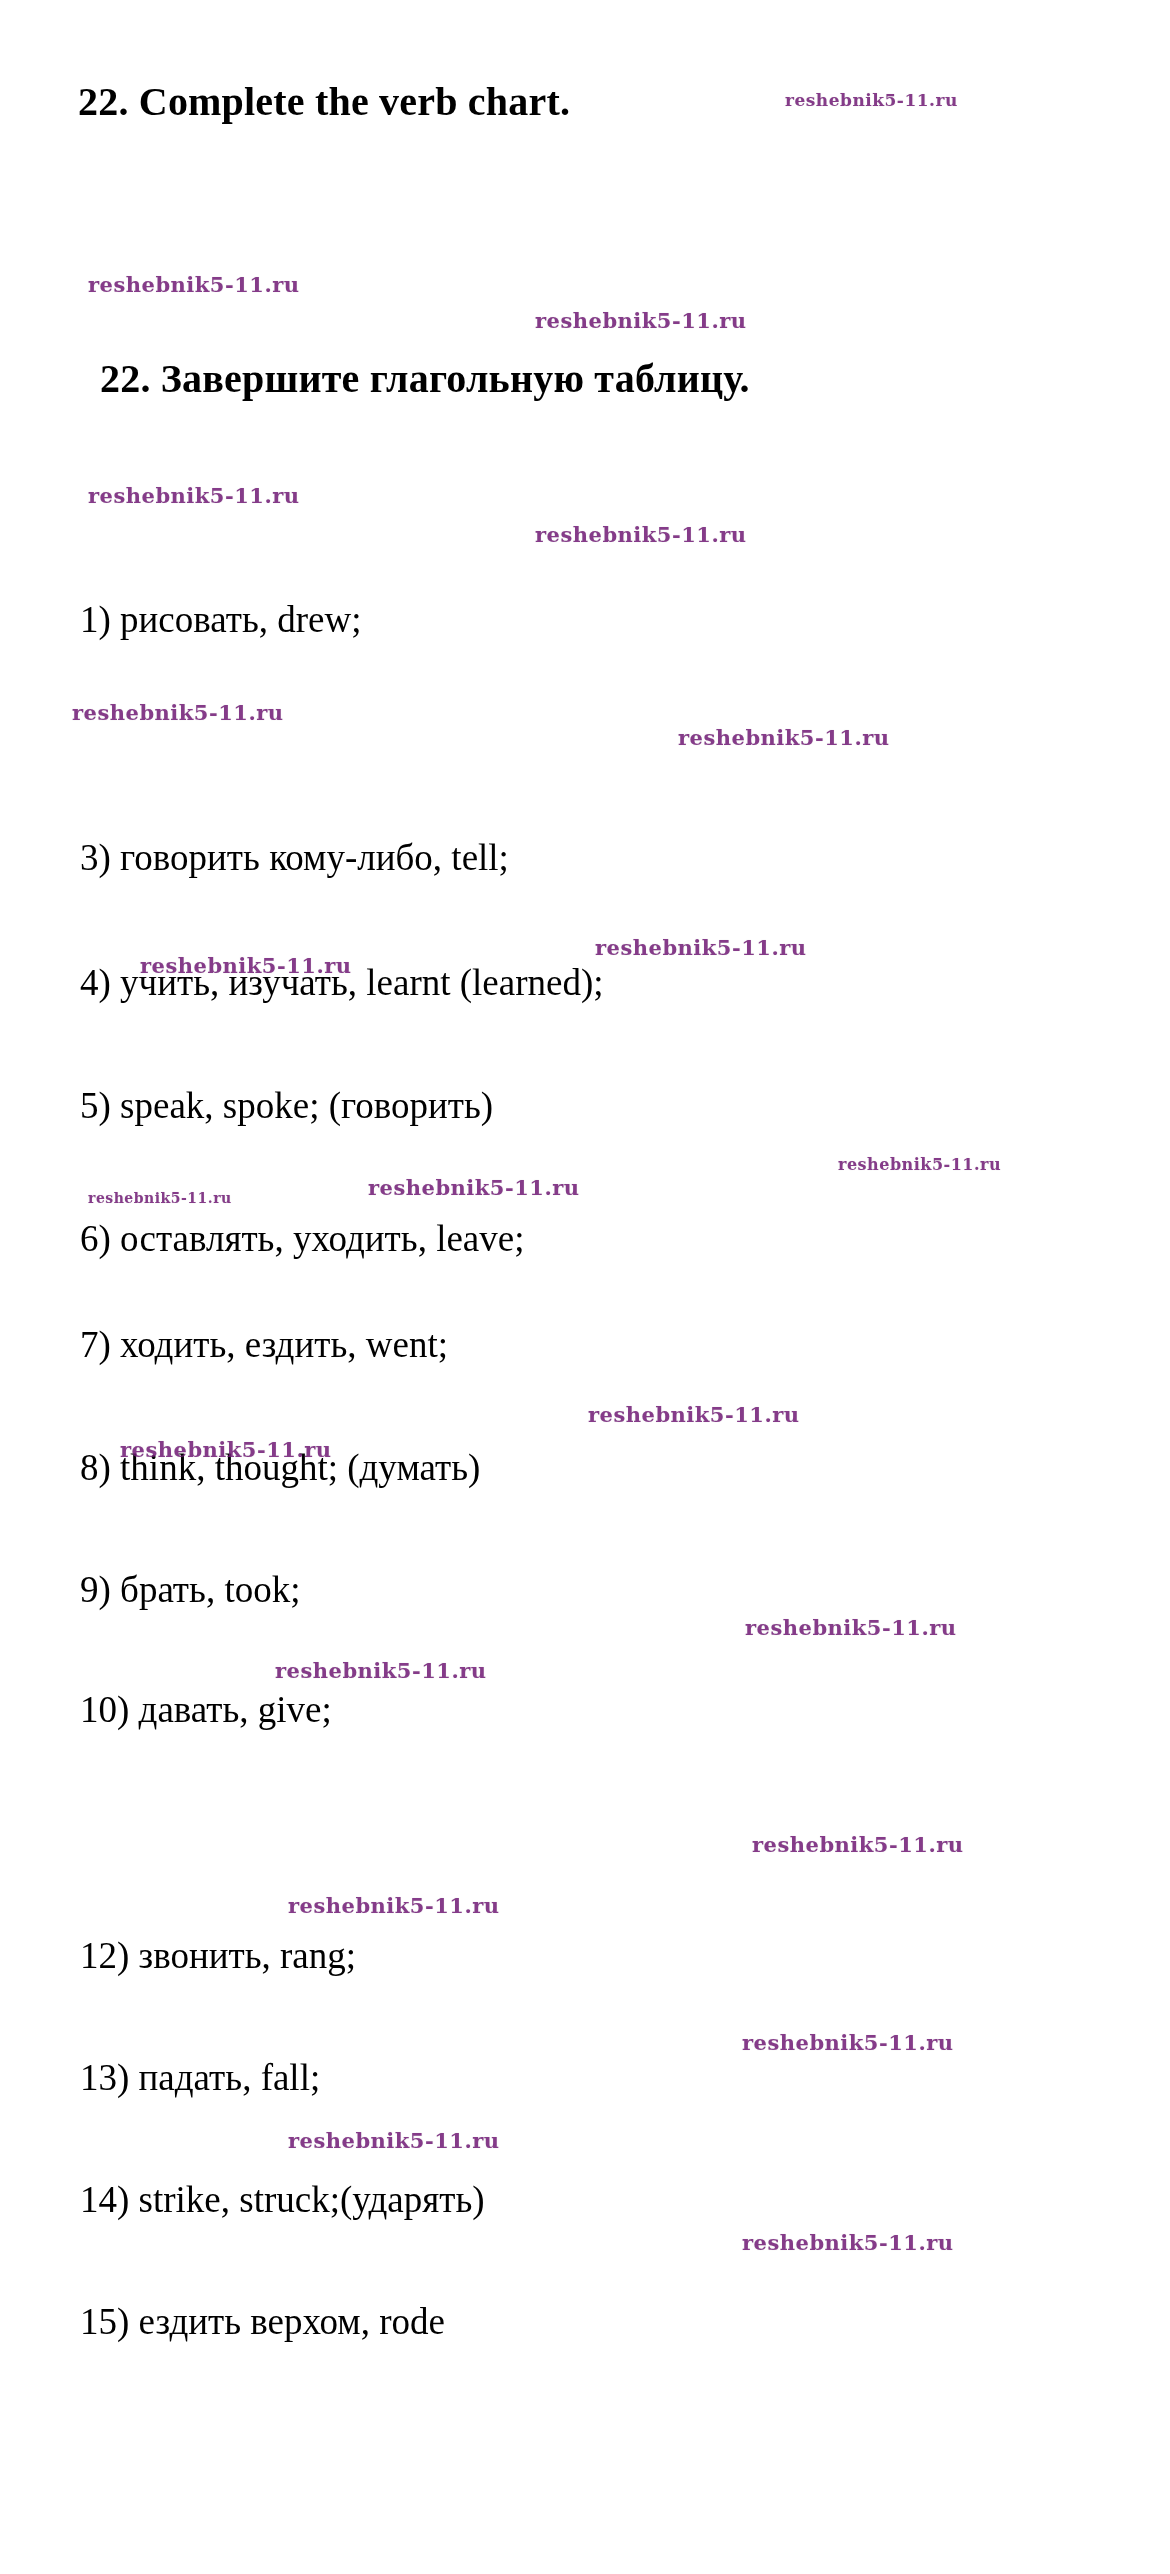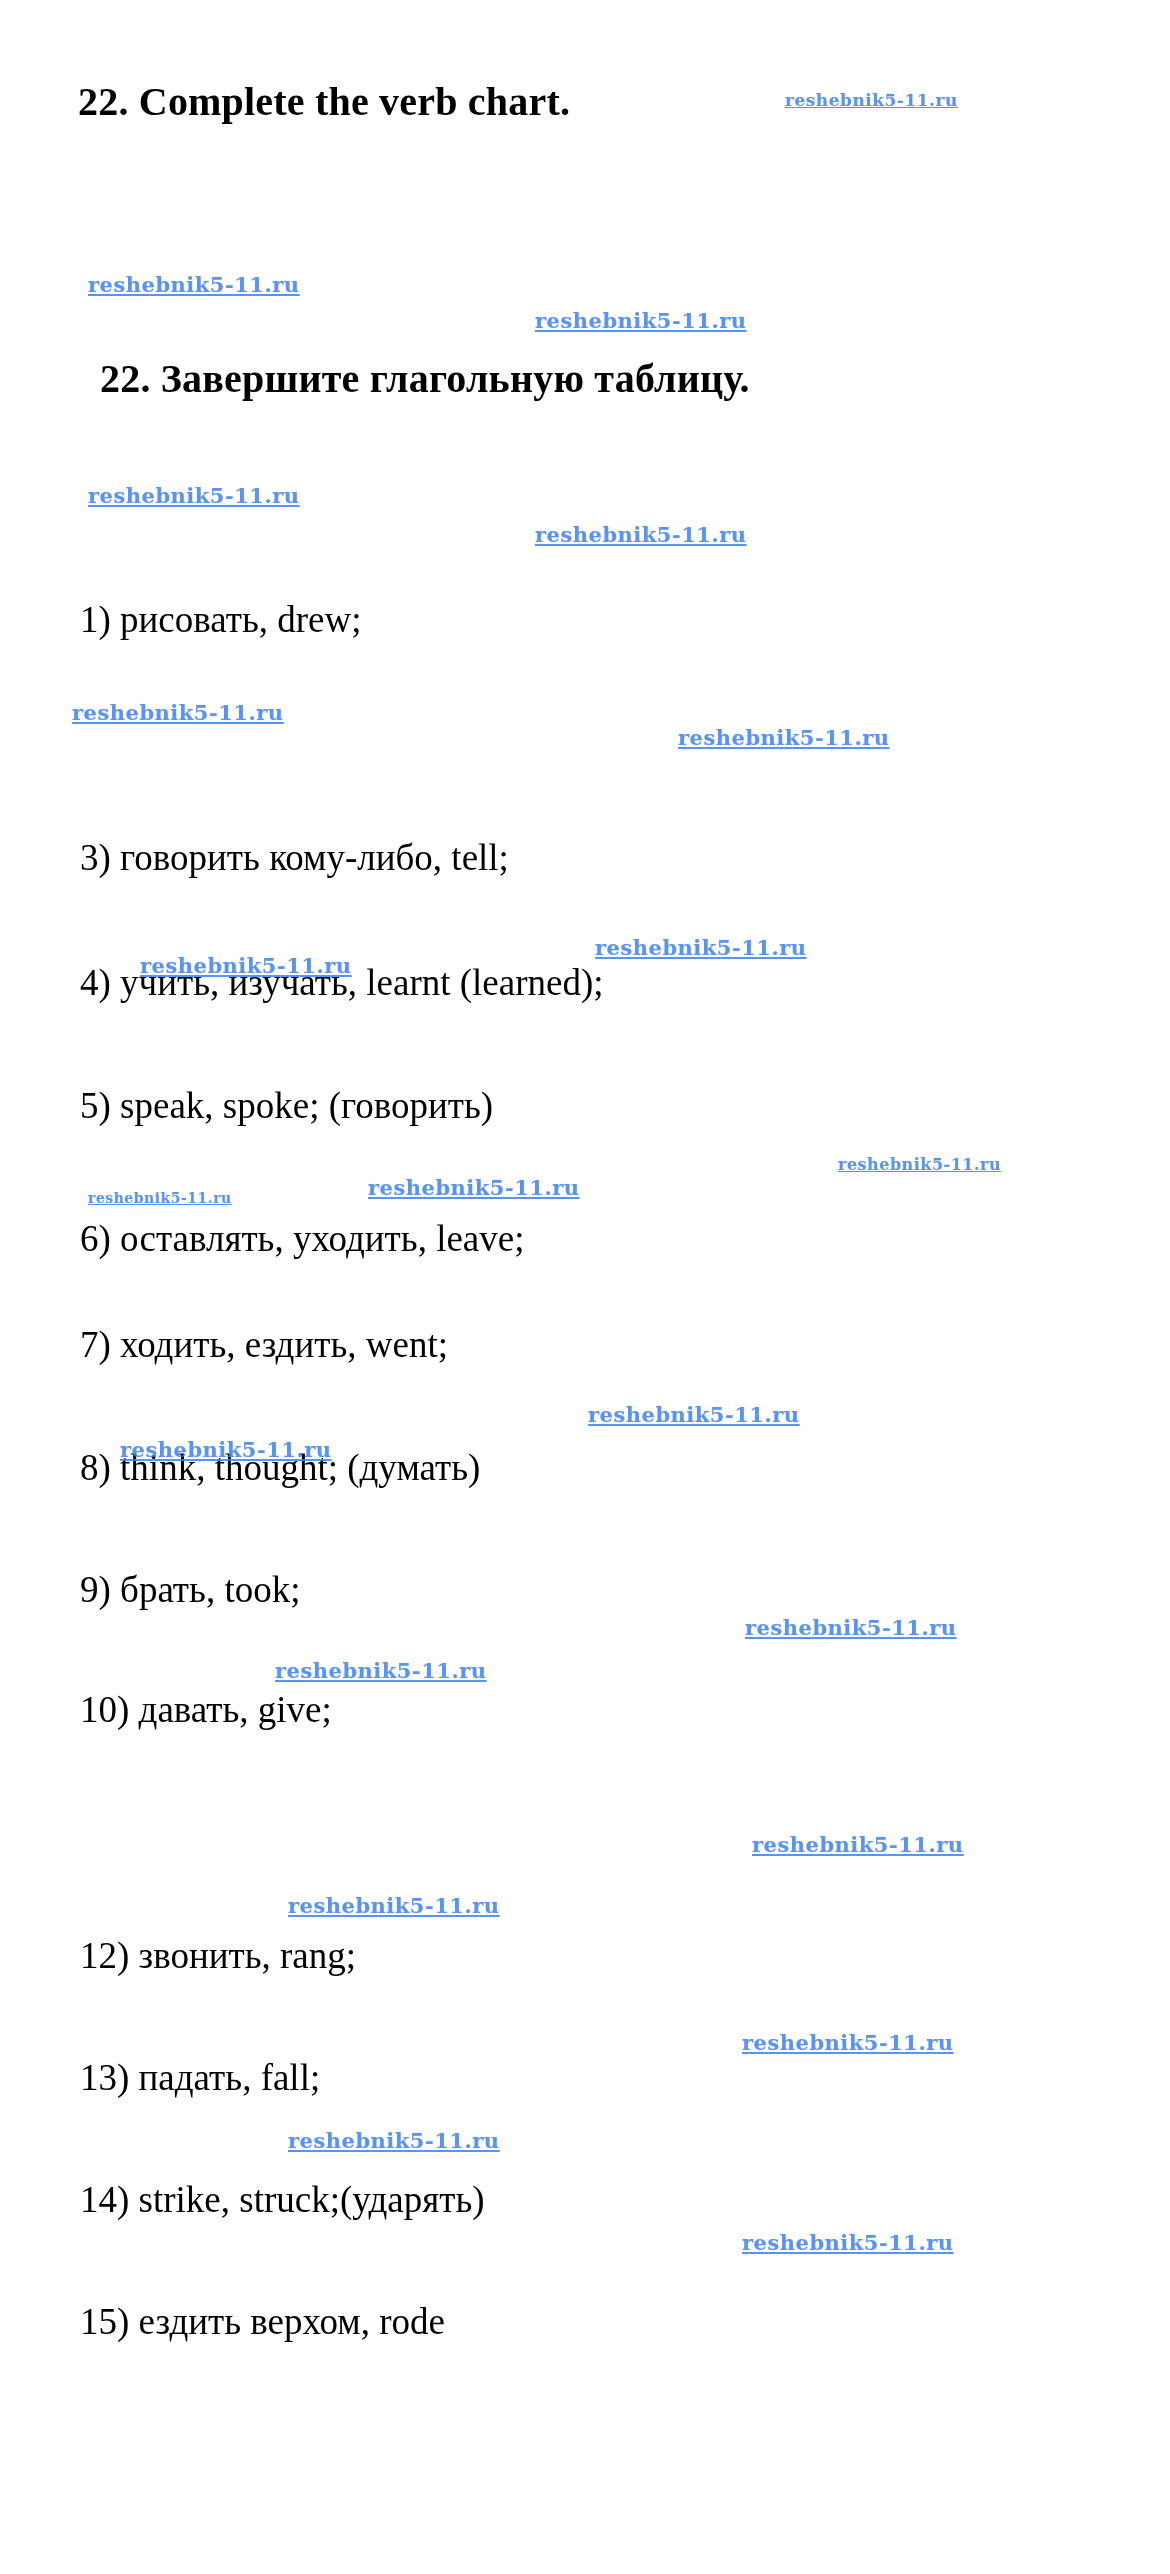--- a/index.html
+++ b/index.html
@@ -47,28 +47,27 @@
     position: absolute;
     left: 80px;
     font-size: 37px;
     font-family: "Liberation Serif", serif;
     white-space: nowrap;
     line-height: 1.1;
   }
   .wm {
     position: absolute;
     font-family: "DejaVu Serif", serif;
-    color: #3b82f6;
+    color: #701a75;
     white-space: nowrap;
     font-weight: 600;
     letter-spacing: 0.5px;
     opacity: 0.85;
     pointer-events: none;
     text-shadow: 0 0 1px rgba(150,150,150,0.45);
-    text-decoration: underline;
   }
 </style>
 </head>
 <body>
 
 <div class="page">
 
   <div class="heading-en">22. Complete the verb chart.</div>
   <div class="heading-ru">22. Завершите глагольную таблицу.</div>
 

